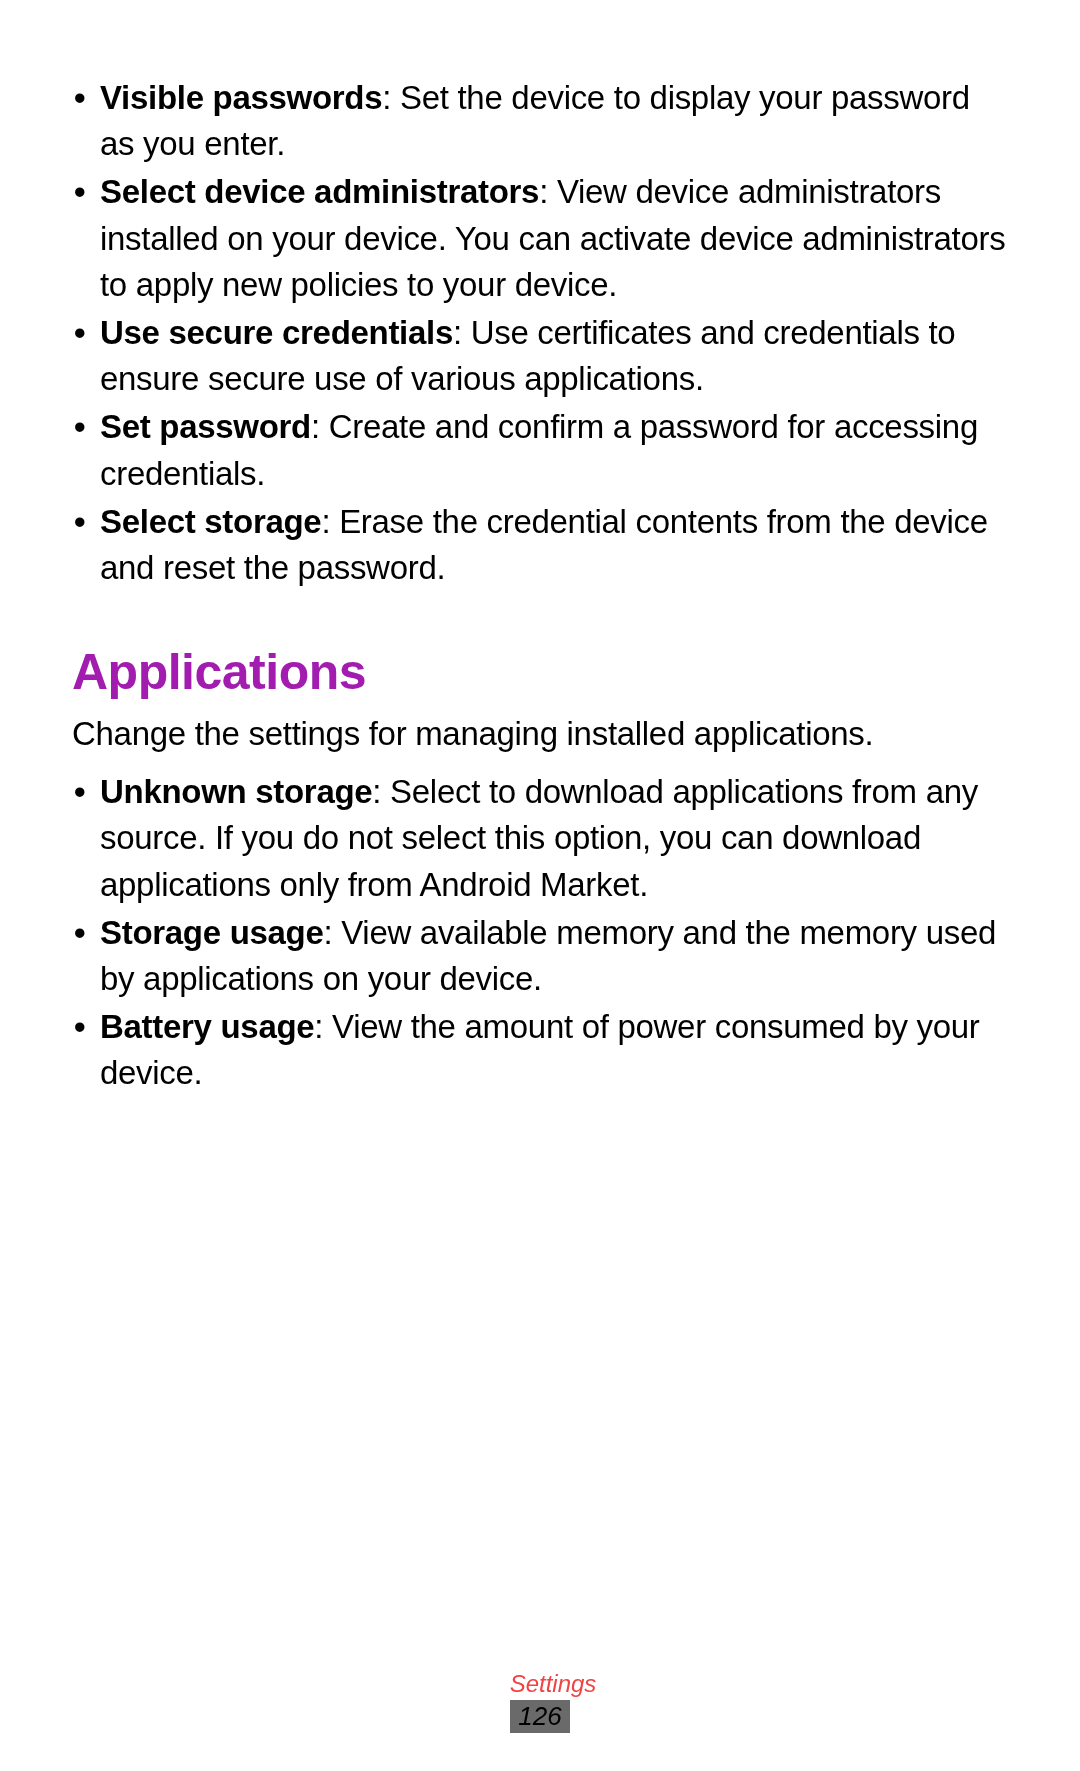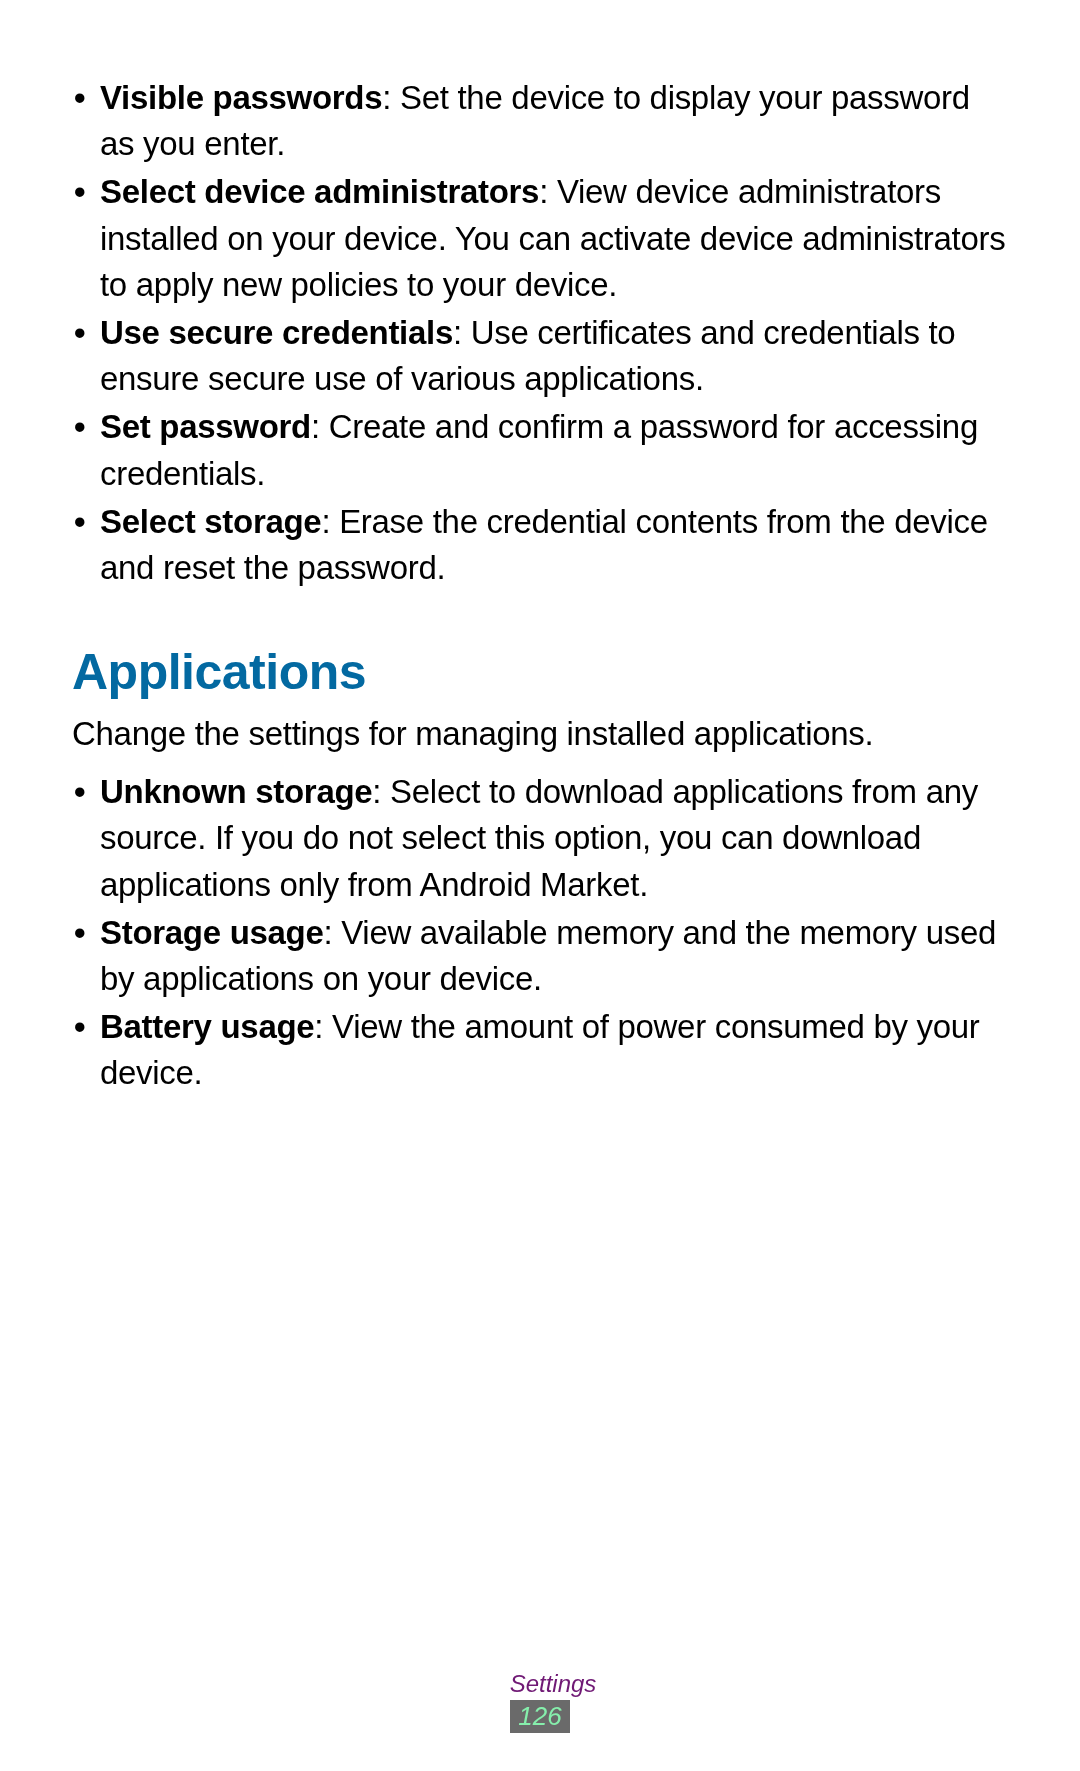--- a/index.html
+++ b/index.html
@@ -35,21 +35,21 @@
     left: 2px;
     top: 0;
     font-size: 33px;
     font-weight: bold;
   }
   .term {
     font-weight: 700;
     text-align: center;
   }
   .section-heading {
-    color: #0369a1;
+    color: #a21caf;
     font-size: 50px;
     font-weight: 700;
     margin-top: 52px;
     margin-bottom: 10px;
     letter-spacing: -0.5px;
   }
   .section-intro {
     font-size: 33px;
     line-height: 1.4;
     margin-bottom: 12px;
@@ -58,29 +58,29 @@
   .footer {
     position: absolute;
     bottom: 38px;
     left: 0;
     right: 0;
     text-align: center;
   }
   .footer-label {
     font-style: italic;
     font-size: 24px;
-    color: #701a75;
+    color: #ef4444;
     display: block;
     margin-bottom: 2px;
     padding-left: 26px;
   }
   .page-number {
     display: inline-block;
     background: #6a6a6a;
-    color: #86efac;
+    color: #000000;
     font-size: 26px;
     font-weight: 400;
     font-style: italic;
     padding: 1px 8px;
   }
 </style>
 </head>
 <body>
 
 <div class="page">

